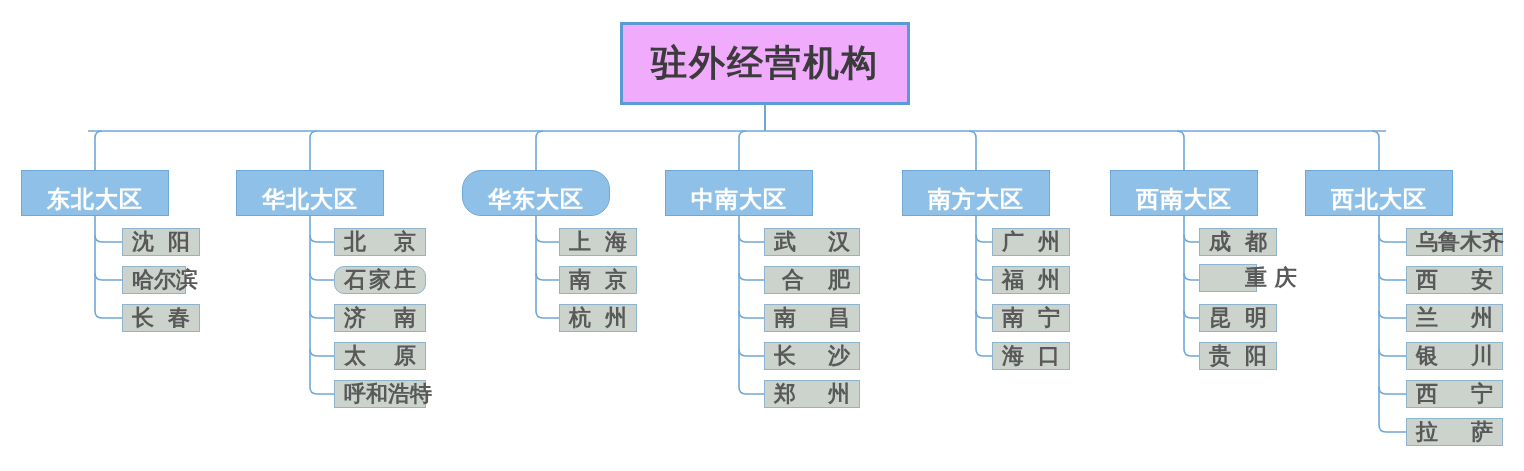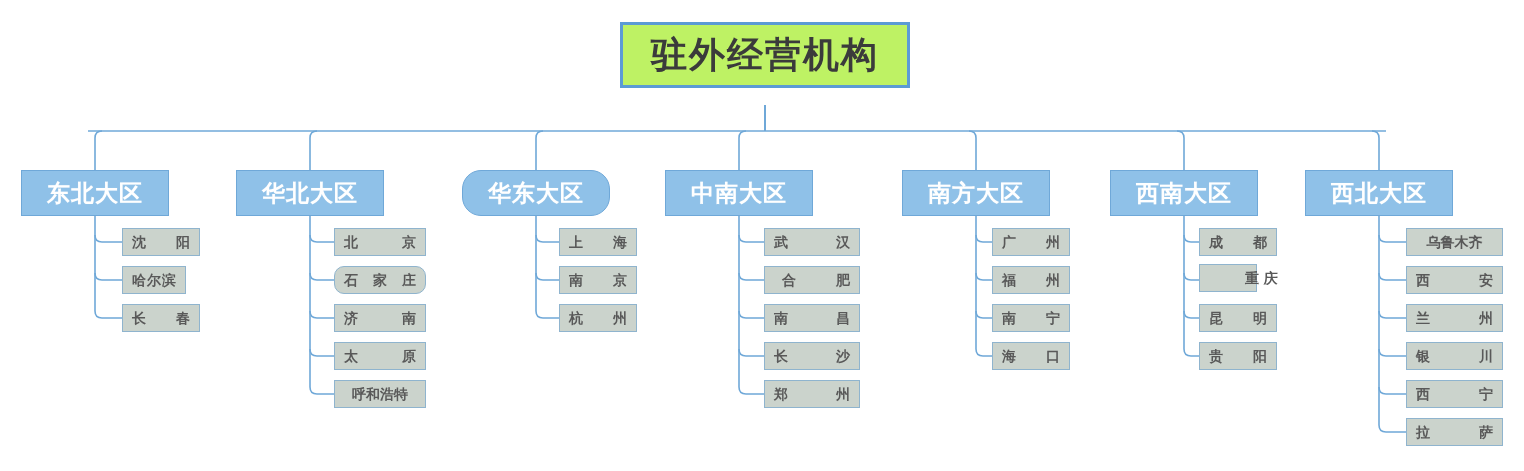--- a/index.html
+++ b/index.html
@@ -28,58 +28,58 @@
     width: 1524px;
     height: 471px;
     pointer-events: none;
   }
   
   .root-node {
     position: absolute;
     left: 620px;
     top: 22px;
     width: 290px;
-    height: 66px;
-    box-sizing: border-box;
-    background: #bef264;
+    height: 83px;
+    box-sizing: border-box;
+    background: #f0abfc;
     border: 3px solid #5B9BD5;
     display: flex;
     align-items: center;
     justify-content: center;
     color: #3B3B3B;
     font-size: 36px;
     font-weight: bold;
     letter-spacing: 2px;
   }
   
   .region-node {
     position: absolute;
     width: 148px;
     height: 46px;
     box-sizing: border-box;
     background: #8FC1E8;
     border: 1px solid #6FA8D8;
     display: flex;
-    align-items: center;
+    align-items: flex-end;
     justify-content: center;
     color: #FFFFFF;
     font-size: 23px;
     font-weight: bold;
     letter-spacing: 1px;
     text-shadow: 0 0 1px rgba(255,255,255,0.35);
   }
   
   .city-node {
     position: absolute;
     height: 28px;
     box-sizing: border-box;
     background: #CBD3CC;
     border: 1px solid #8FB4CE;
     color: #595959;
-    font-size: 14px;
+    font-size: 22px;
     font-weight: bold;
     display: flex;
     align-items: center;
     justify-content: center;
     white-space: nowrap;
   }
   .city-node .city-label {
     display: block;
     width: 100%;
     text-align: justify;

